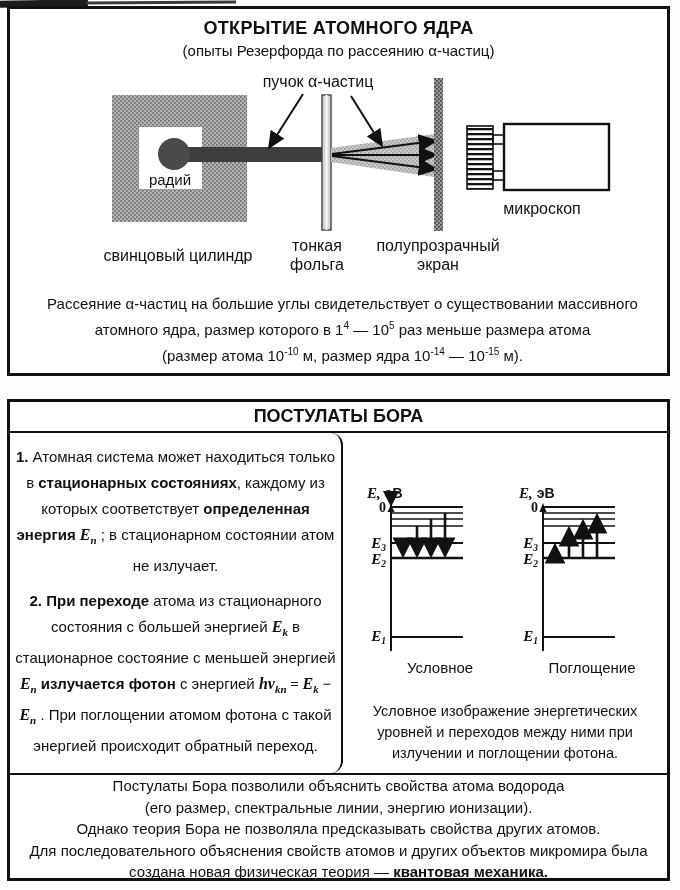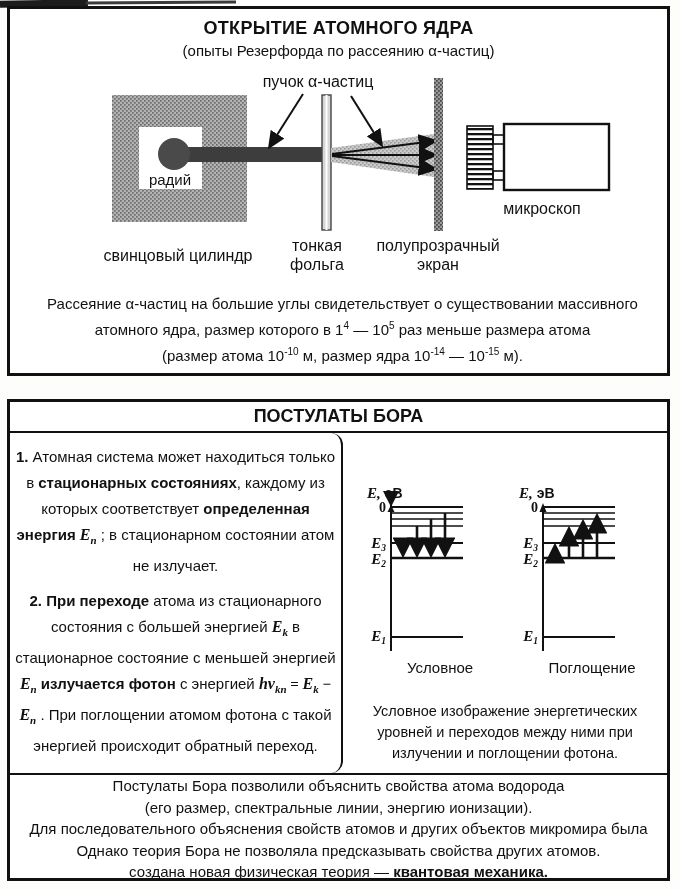--- a/index.html
+++ b/index.html
@@ -222,18 +222,18 @@
           <div class="ediag-label">Поглощение</div>
         </div>
 
         <div class="ediag-caption">Условное изображение энергетических уровней и переходов между ними при излучении и поглощении фотона.</div>
       </div>
     </div>
 
     <div class="p2-footer">
       <div>Постулаты Бора позволили объяснить свойства атома водорода</div>
       <div>(его размер, спектральные линии, энергию ионизации).</div>
+      <div>Однако теория Бора не позволяла предсказывать свойства других атомов.</div>
       <div>Для последовательного объяснения свойств атомов и других объектов микромира была</div>
-      <div>Однако теория Бора не позволяла предсказывать свойства других атомов.</div>
       <div><span>создана новая физическая теория — </span><b>квантовая механика.</b></div>
     </div>
   </section>
 </div>
 
 </body></html>

